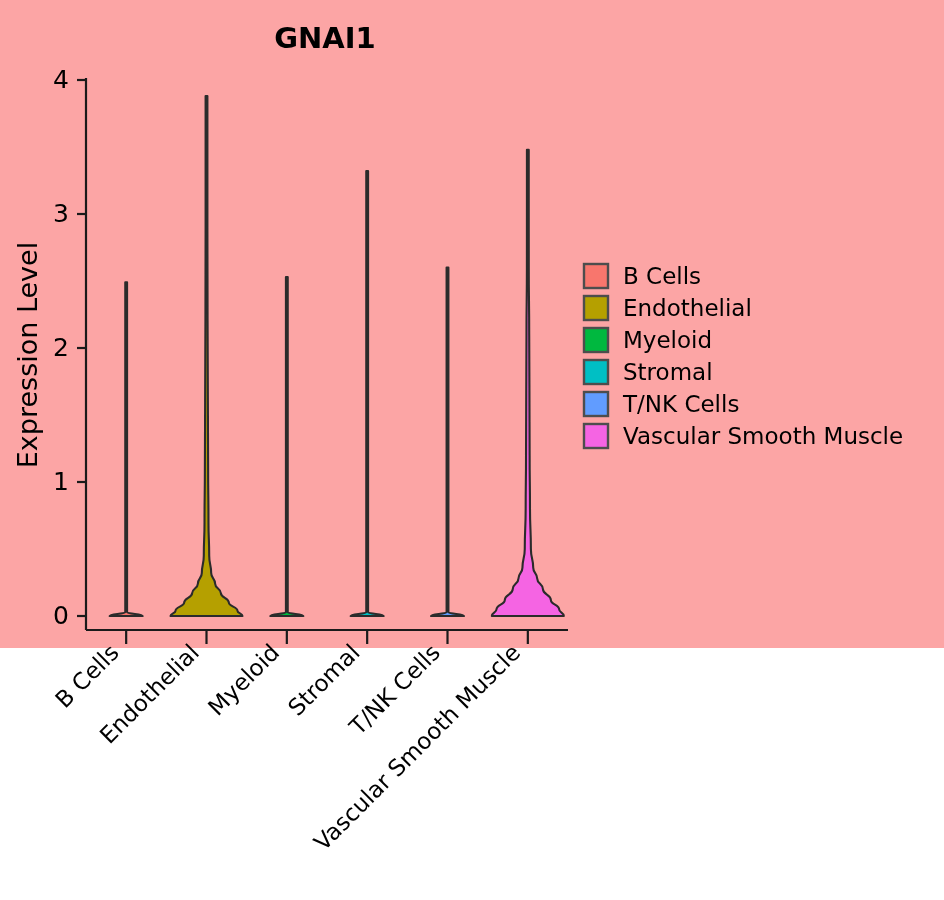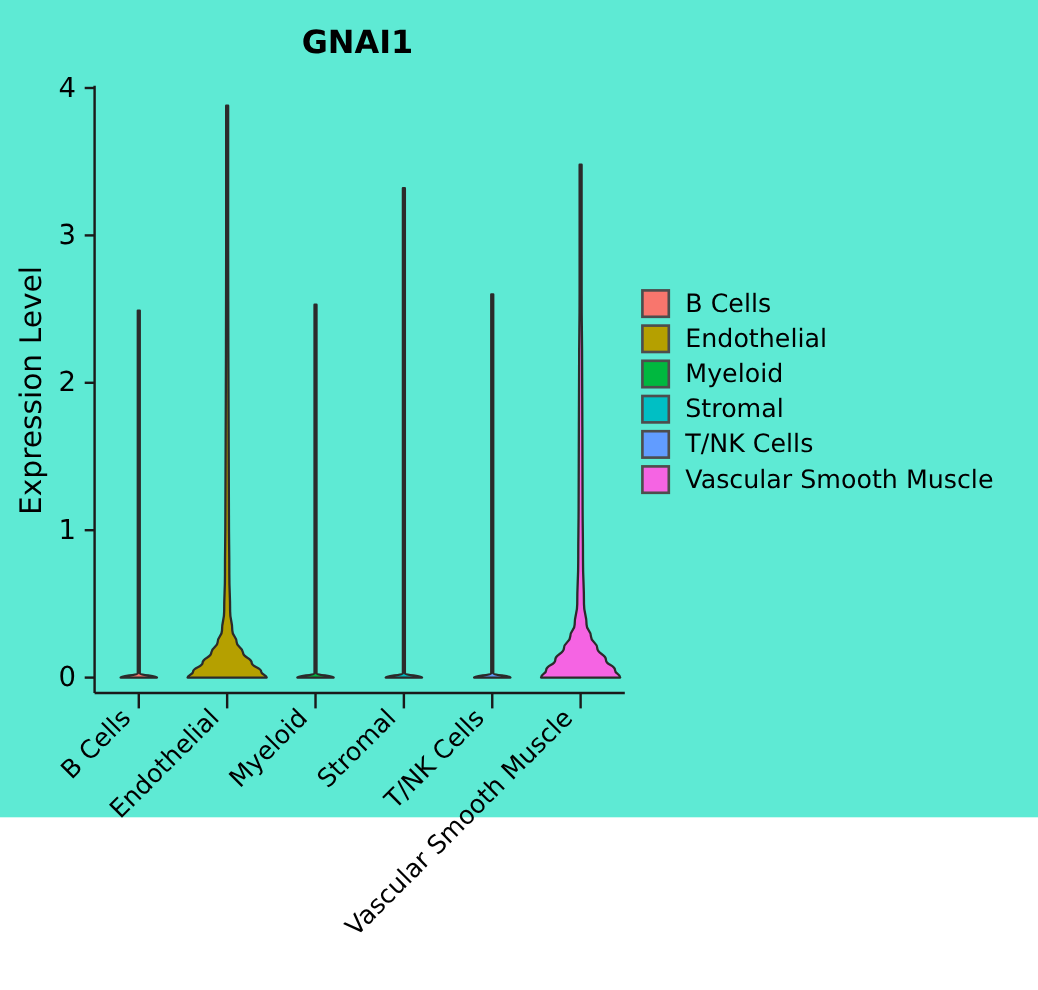--- a/index.html
+++ b/index.html
@@ -9,22 +9,22 @@
   }
   body {
     width: 944px;
     height: 900px;
     font-family: "DejaVu Sans", sans-serif;
     overflow: hidden;
   }
   #root {
     position: relative;
     width: 944px;
-    height: 743px;
-    background: #5eead4;
+    height: 648px;
+    background: #fca5a5;
     text-decoration: underline;
   }
   #plot-svg {
     position: absolute;
     left: 0;
     top: 0;
     width: 944px;
     height: 900px;
   }
   .axis-line {

